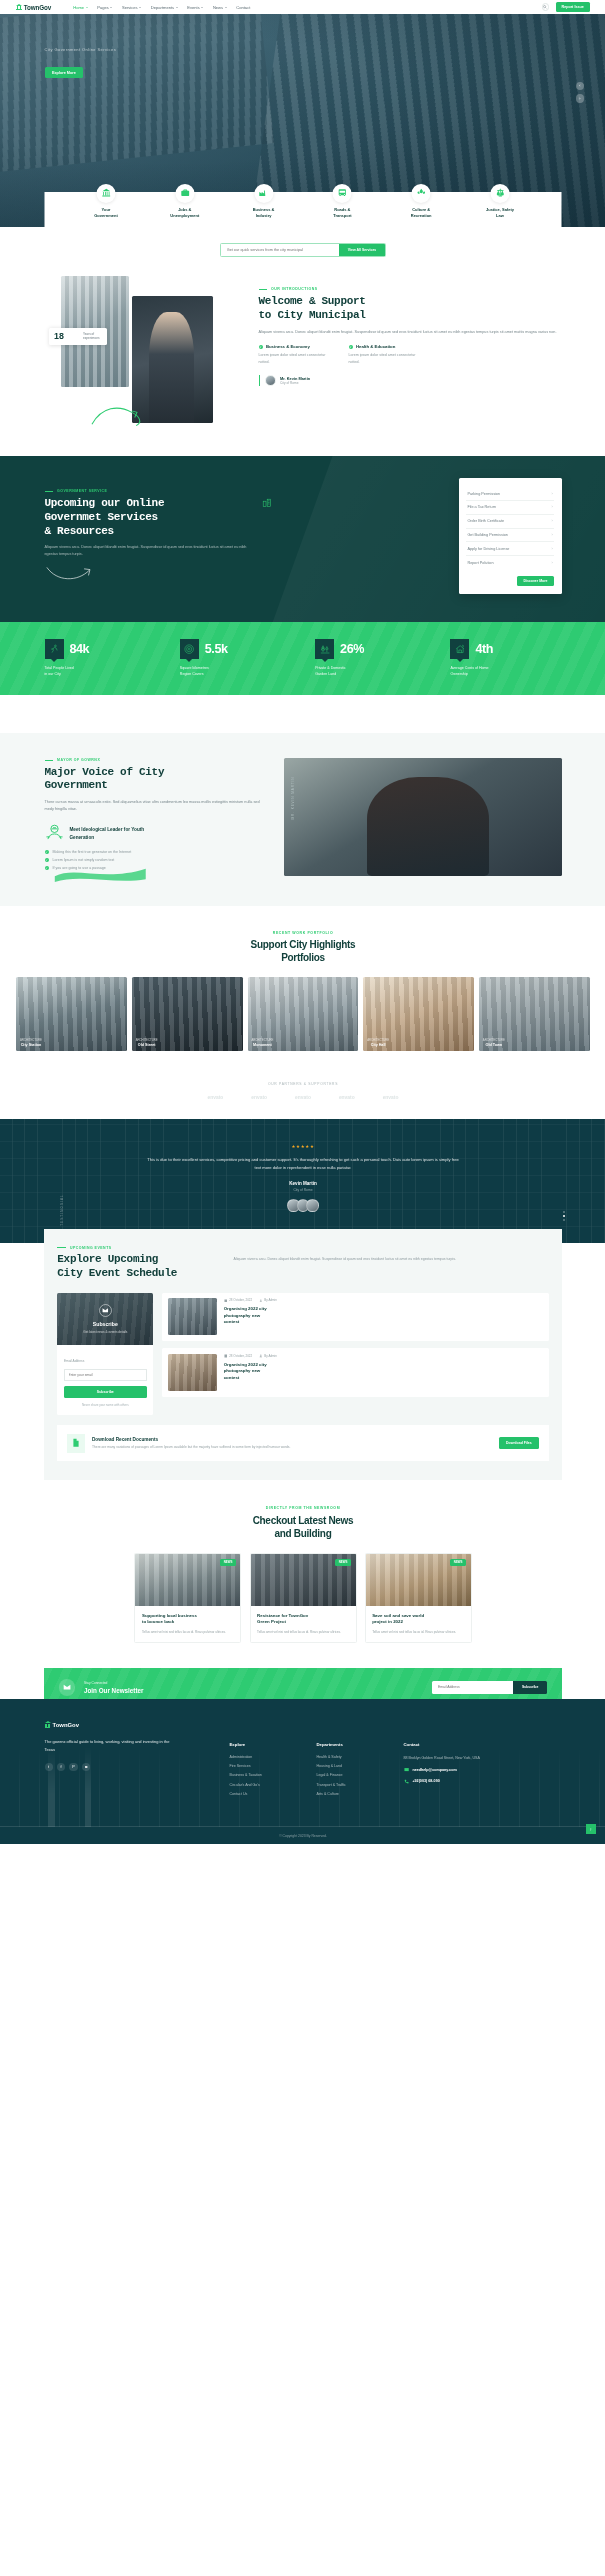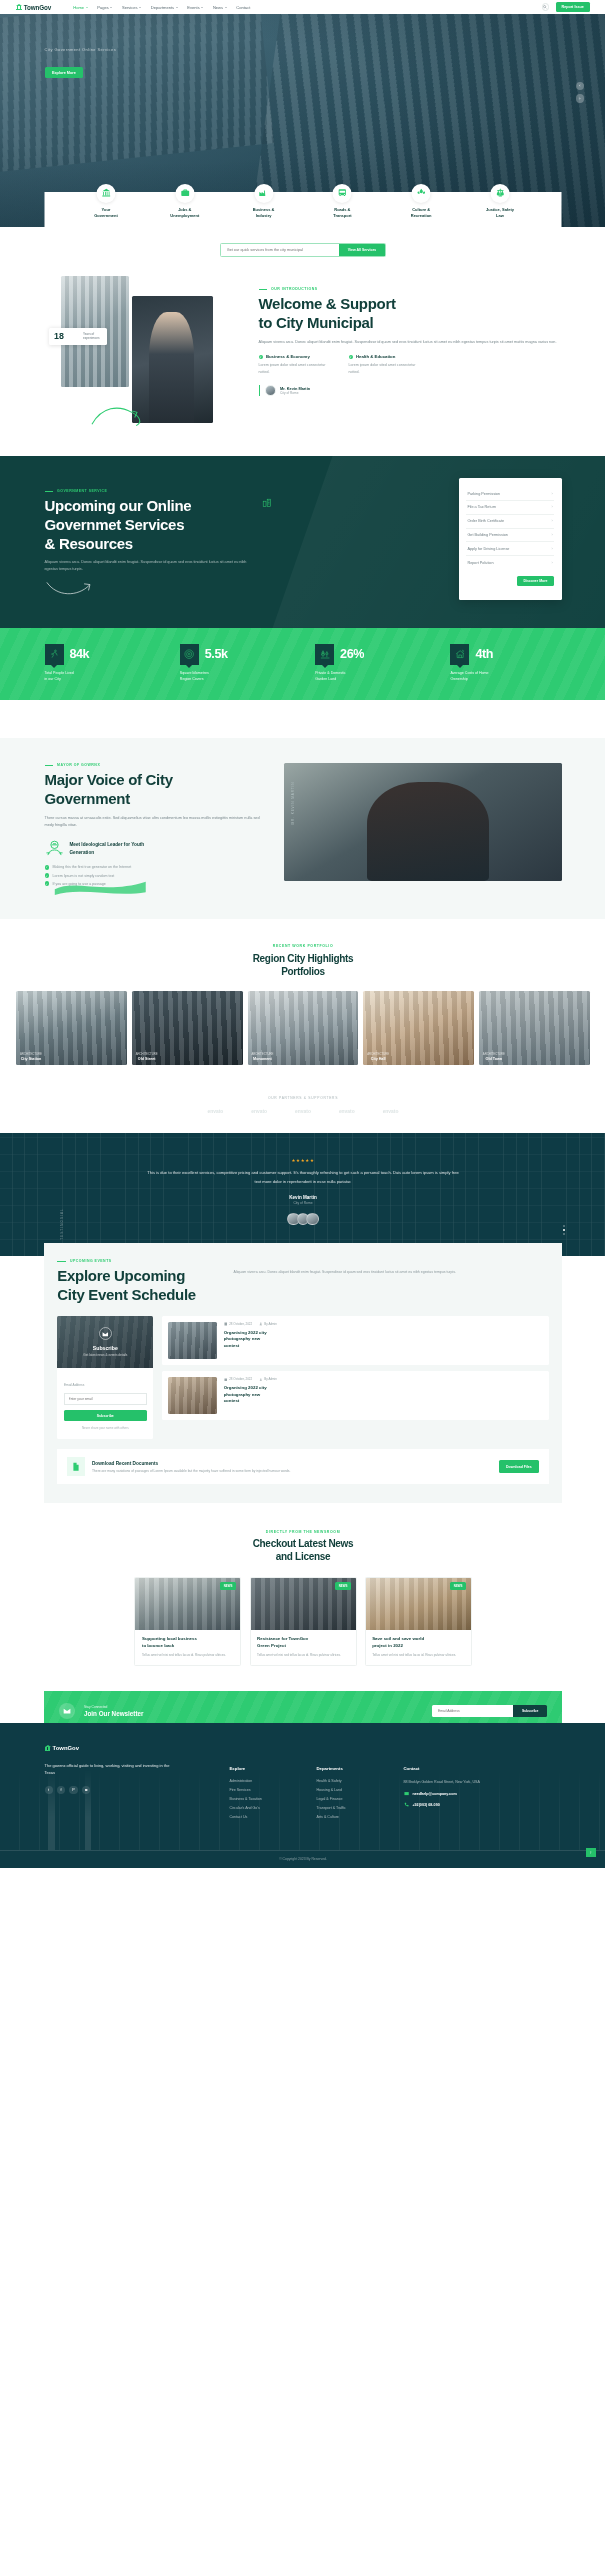--- a/index.html
+++ b/index.html
@@ -75,21 +75,21 @@
     padding:3.7px 5.2px; display:flex; align-items:center; gap:19px; z-index:4; }
   .badge18 .n { font-size:8.9px; font-weight:700; color:#12403b; }
   .badge18 .t { font-size:3.1px; line-height:1.3; color:#6d7b80; width:19px; }
   .scribble { position:absolute; left:44px; top:126px; width:59px; height:26.6px; z-index:5; }
   .dots { position:absolute; left:1.5px; top:26.6px; width:25px; height:29.5px; z-index:1;
     background-image:radial-gradient(#cfd9d7 0.5px, transparent 0.6px); background-size:3.7px 3.7px; }
 
   .wel-txt { flex:1; padding-top:11.8px; }
   .eyebrow { display:flex; align-items:center; gap:3.7px; font-size:3.5px; font-weight:700; letter-spacing:0.5px; color:#2ecc71; margin-bottom:3.7px; }
   .eyebrow::before { content:""; width:8.9px; height:0.9px; background:#2ecc71; }
-  .h2 { font-size:15px; line-height:1.25; font-weight:700; color:#12403b; letter-spacing:-0.3px; }
+  .h2 { font-size:11px; line-height:1.25; font-weight:700; color:#12403b; letter-spacing:-0.3px;font-family:Liberation Mono, monospace; }
   .para { font-size:3.8px; line-height:1.85; color:#77868b; margin-top:5.9px; }
   .feat-row { display:flex; gap:19px; margin-top:8.9px; }
   .feat h4 { font-size:4.3px; font-weight:700; color:#12403b; display:flex; align-items:center; gap:3px; }
   .tick { width:4.4px;height:4.4px;border-radius:50%;background:#2ecc71;display:inline-flex;align-items:center;justify-content:center;color:#fff;font-size:2.7px; }
   .feat p { font-size:3.6px; line-height:1.7; color:#8a979b; margin-top:3px; width:71px; }
   .author { display:flex; align-items:center; gap:4.4px; margin-top:10.3px; border-left:1px solid #2ecc71; padding-left:5.2px; }
   .avatar { width:11px;height:11px;border-radius:50%;background:linear-gradient(150deg,#b9c6cb,#55646c); border:0.7px solid #e7eceb; }
   .author .nm { font-size:3.9px; font-weight:700; color:#12403b; }
   .author .rl { font-size:3.2px; color:#96a2a6; margin-top:0.7px; }
 
@@ -587,21 +587,21 @@
     </div>
     <svg class="brush" viewBox="0 0 130 30">
       <path d="M2 18 C30 4, 70 26, 126 8 L126 22 C86 30, 36 14, 2 26 Z" fill="#3ed17d" opacity=".85"></path>
     </svg>
   </div>
 </section>
 
 <section class="portfolio">
   <div class="ctr-eyebrow">RECENT WORK PORTFOLIO</div>
   <h2 class="ctr-h2">
-    <span>Region City Highlights</span><br>
+    <span>Support City Highlights</span><br>
     <span>Portfolios</span>
   </h2>
   <div class="pf-row">
     <div class="pf pf1">
         <div class="pf-tag">
           <div class="c">ARCHITECTURE</div>
           <div class="n">City Station</div>
         </div>
       </div>
     <div class="pf pf2">
@@ -758,21 +758,21 @@
       <p>There are many variations of passages of Lorem Ipsum available but the majority have suffered in some form by injected humour words.</p>
     </div>
     <button class="dl-btn">Download Files</button>
   </div>
 </section>
 
 <section class="news">
   <div class="ctr-eyebrow">DIRECTLY FROM THE NEWSROOM</div>
   <h2 class="ctr-h2">
     <span>Checkout Latest News</span><br>
-    <span>and License</span>
+    <span>and Building</span>
   </h2>
   <div class="news-row">
     <div class="nc">
       <div class="nc-img nc1">
           <span class="nc-tag">NEWS</span>
         </div>
       <div class="nc-body">
         <div class="nc-t"><span>Supporting local business</span><br><span>to bounce back</span></div>
         <div class="nc-p">Tellus amet vel nisi sed tellus lacus id. Risus pulvinar ultrices.</div>
       </div>

